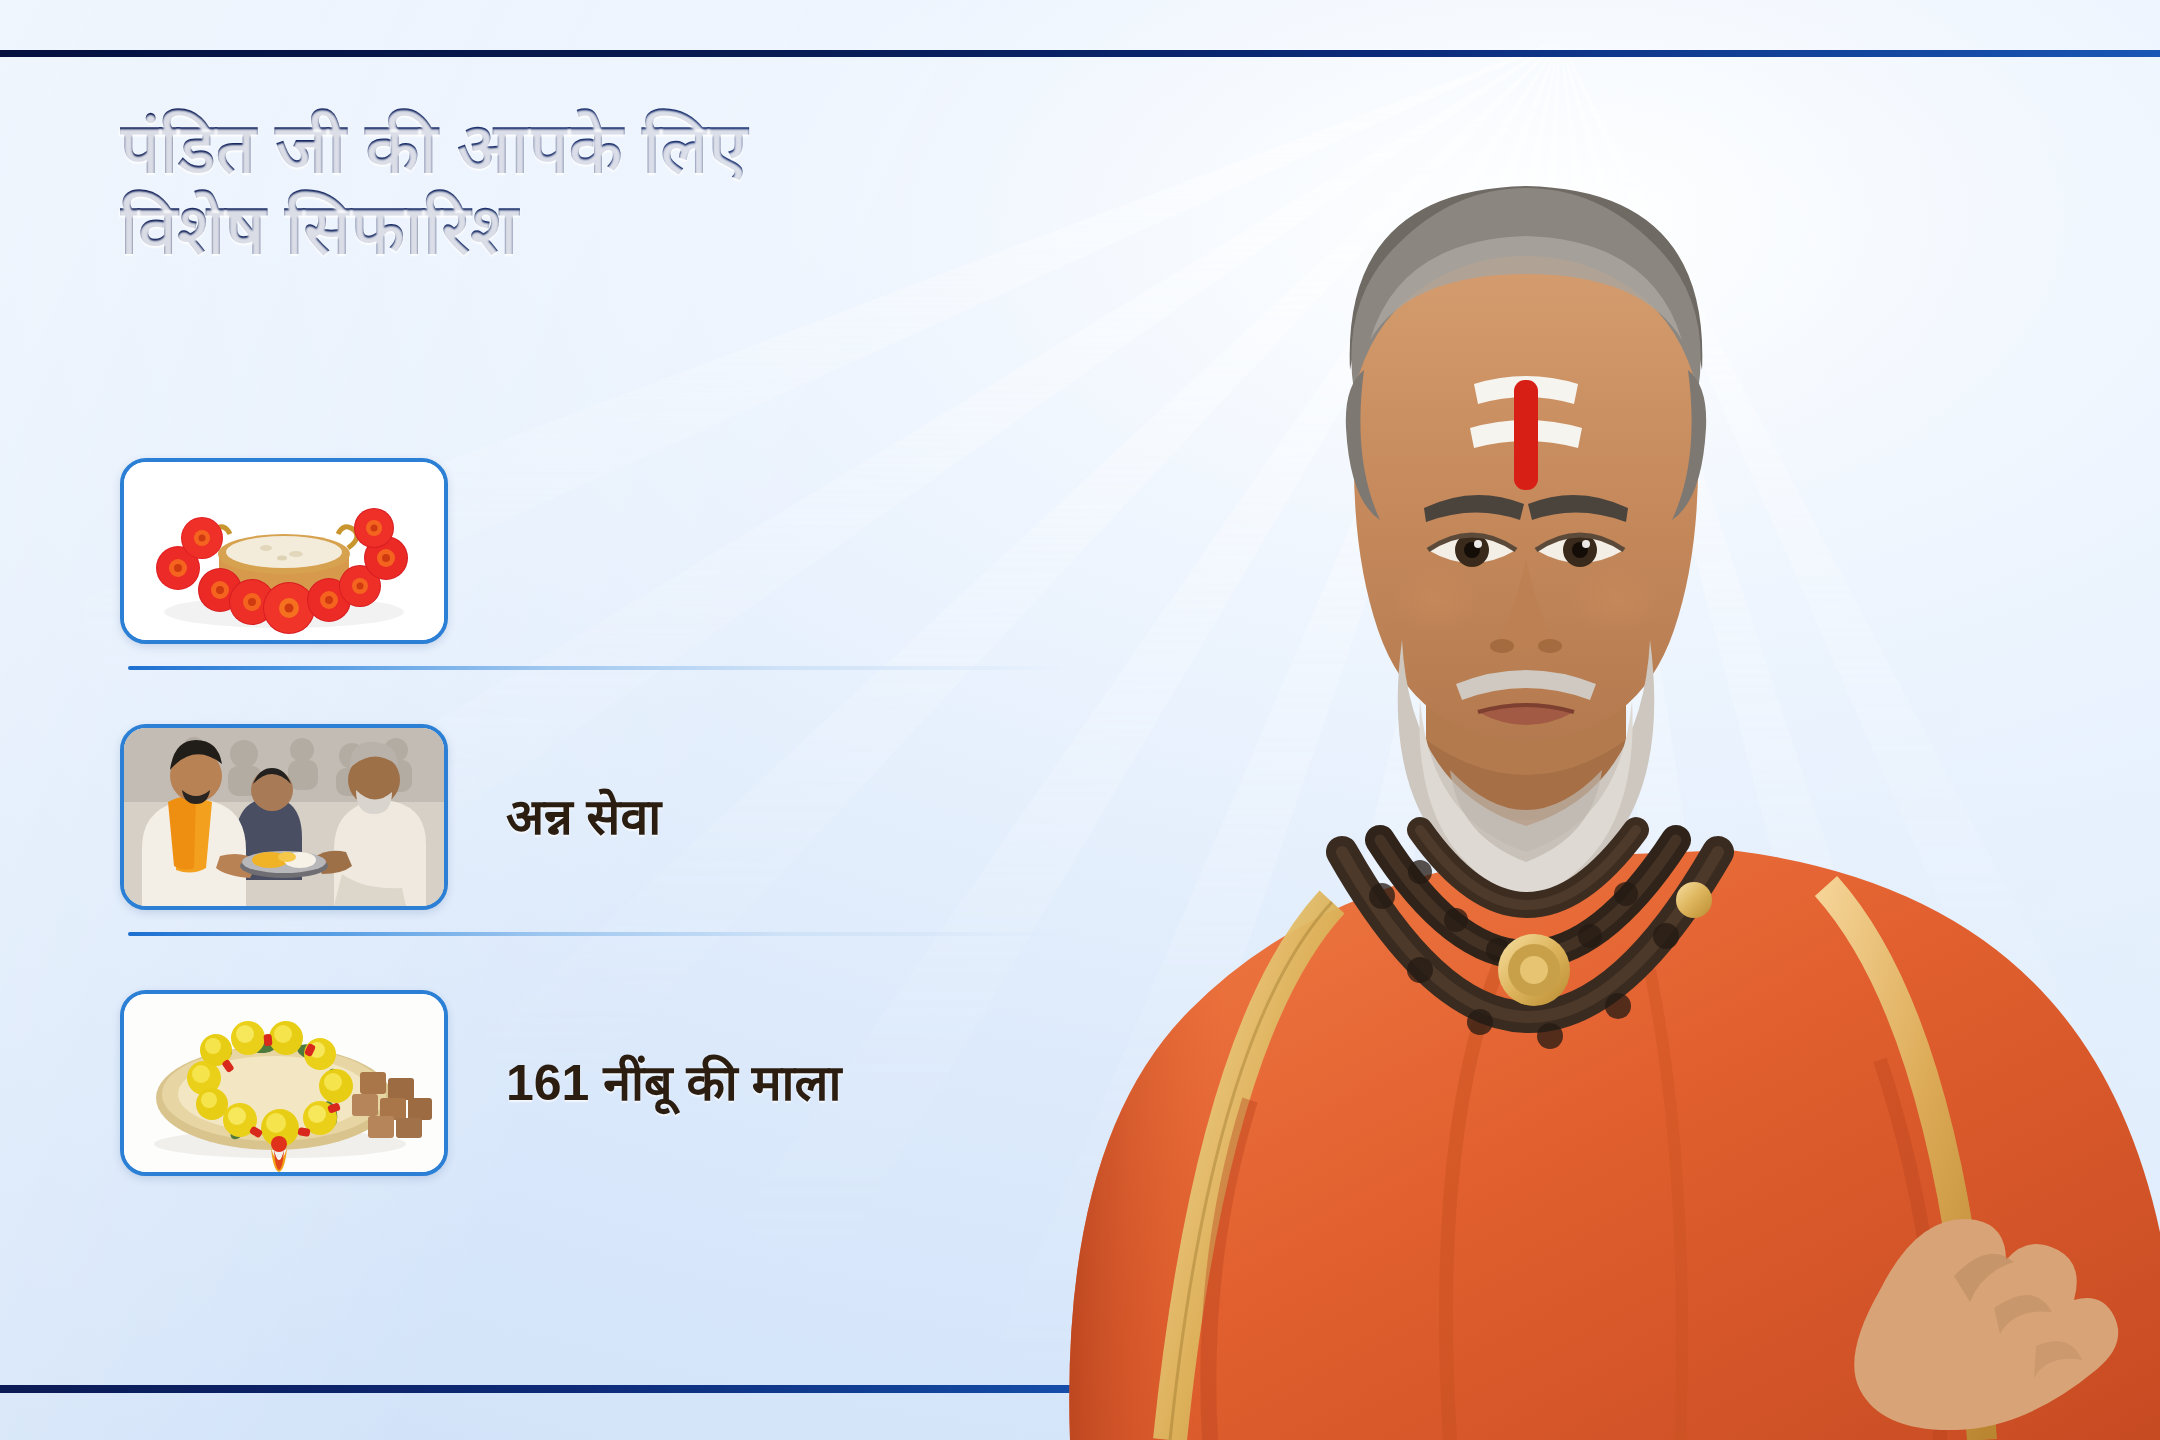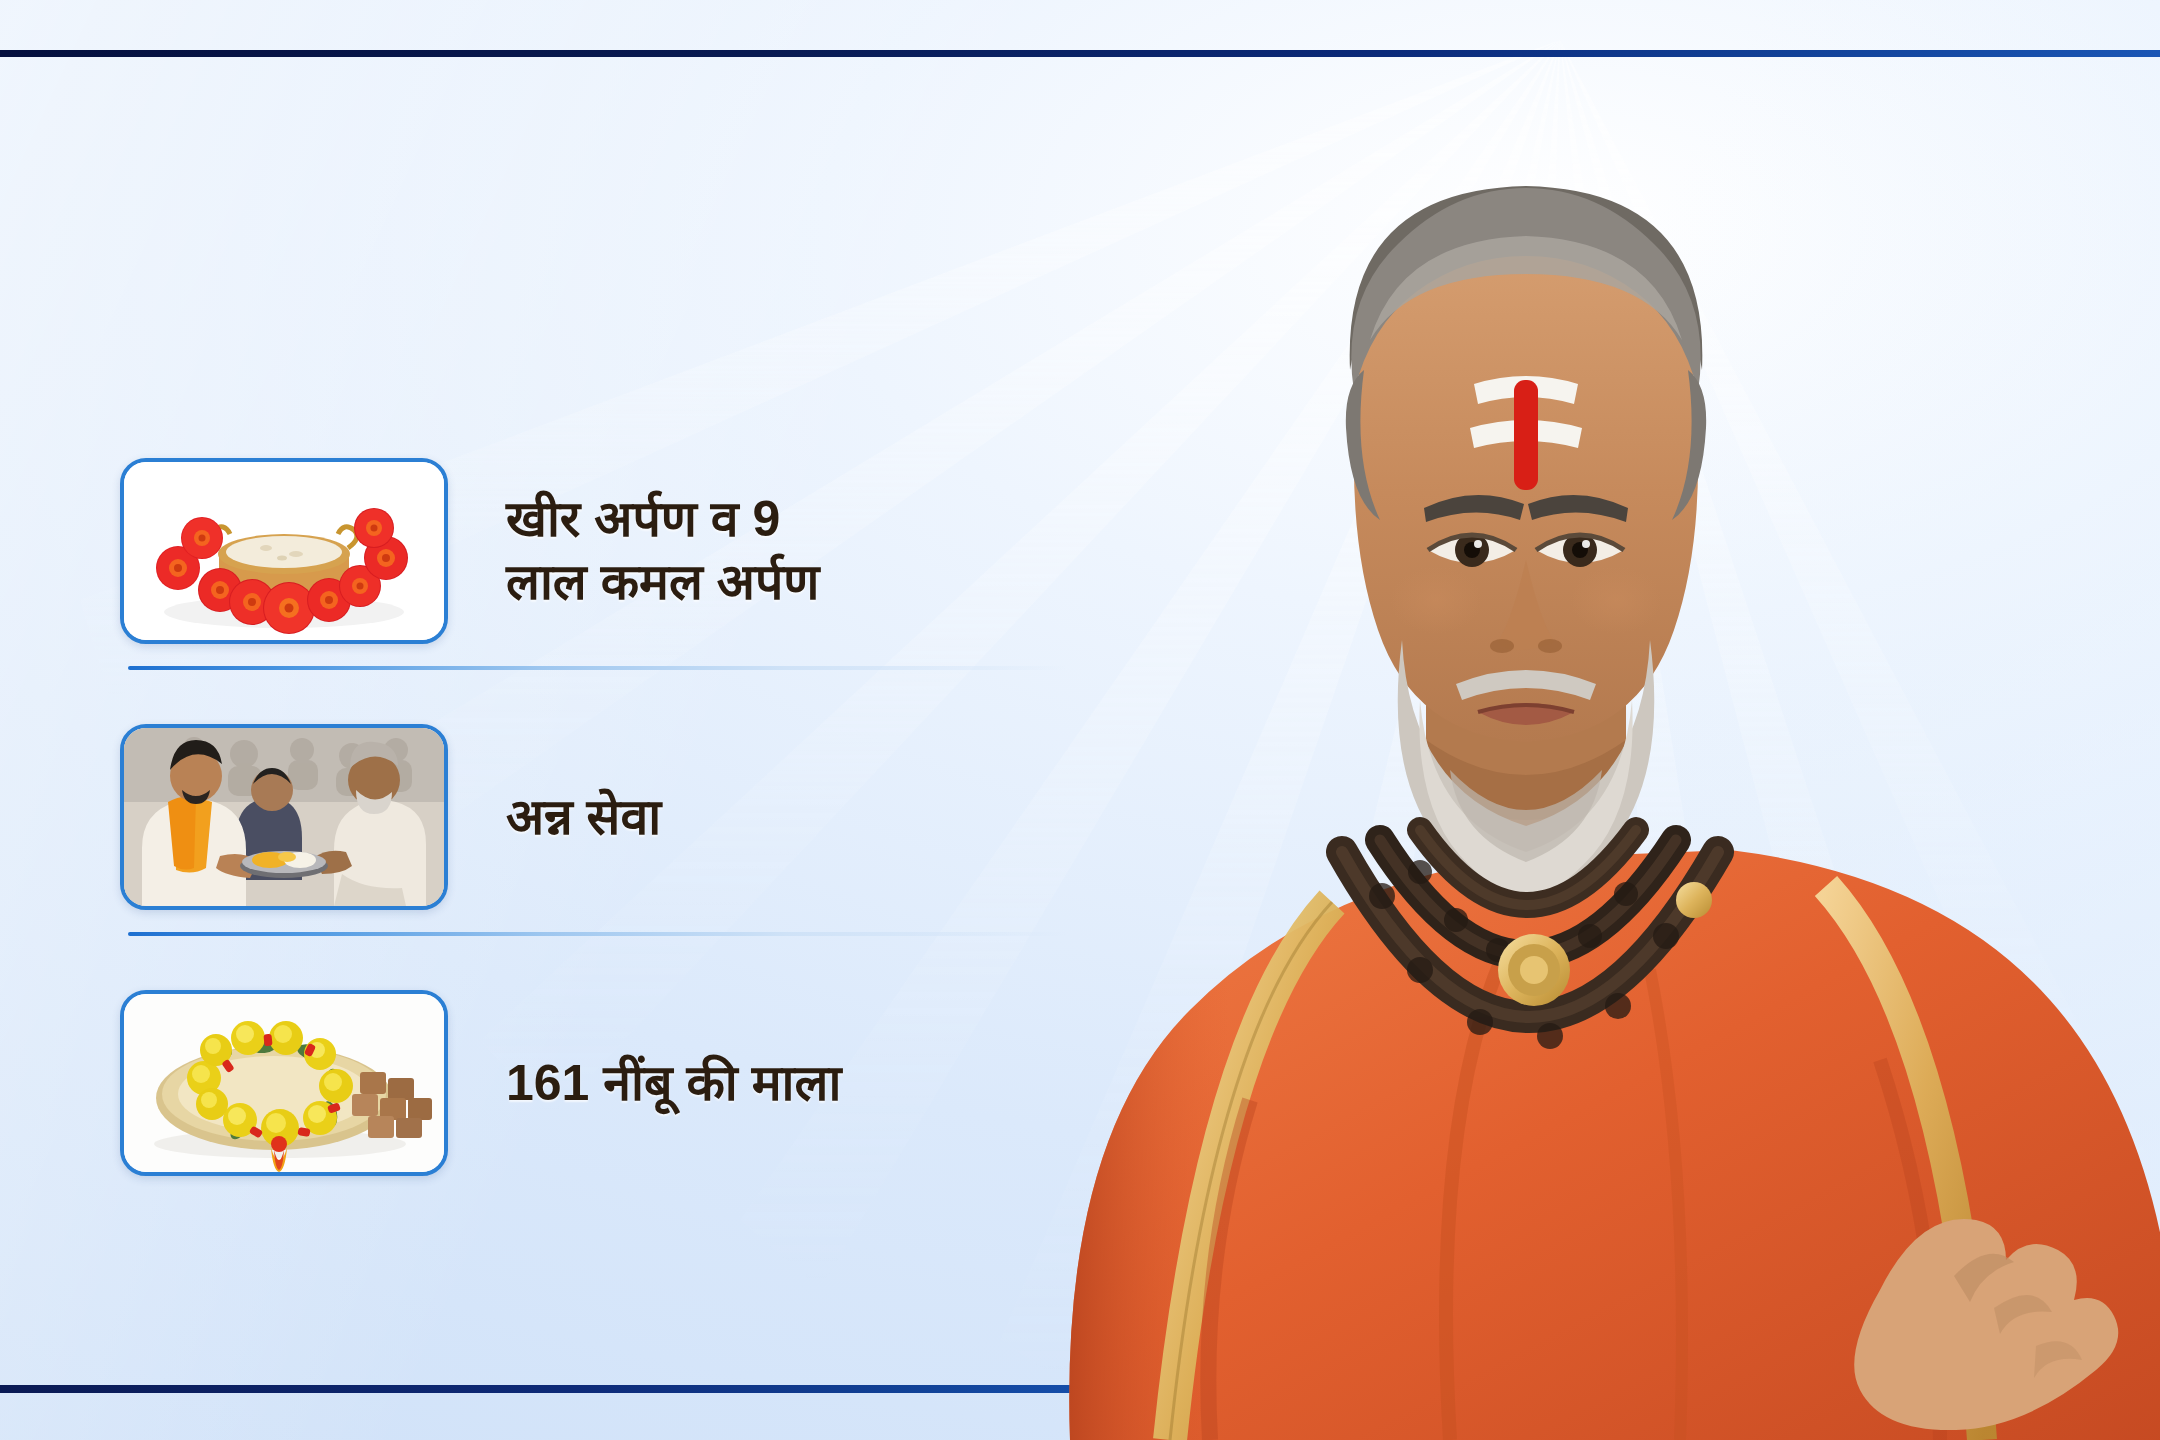--- a/index.html
+++ b/index.html
@@ -115,20 +115,24 @@
         <polygon points="0,0 350,1340 430,1300"></polygon>
         <polygon points="0,0 520,1180 590,1120"></polygon>
       </g>
     </svg>
   </div>
 
   <div class="bg-sheen"></div>
 
   <div class="top-rule"></div>
 
+  <div class="headline">
+    <span class="l1">पंडित जी की आपके लिए</span>
+    <span class="l2">विशेष सिफारिश</span>
+  </div>
 
   <div class="list">
 
     <div class="row row-1">
       <div class="thumb">
         <svg viewBox="0 0 320 178" preserveAspectRatio="xMidYMid slice">
           <rect width="320" height="178" fill="#ffffff"></rect>
           <ellipse cx="160" cy="150" rx="120" ry="16" fill="#f2f2f2"></ellipse>
 
           <g>
@@ -193,24 +197,20 @@
                 <circle r="4" fill="#cf3a10"></circle>
             </g>
             <g transform="translate(250,66)">
               <circle r="20" fill="#d71d21"></circle>
                 <circle r="19" fill="#ef3029"></circle>
               <circle r="8" fill="#f4641f"></circle>
                 <circle r="3.5" fill="#cf3a10"></circle>
             </g>
           </g>
         </svg>
-      </div>
-      <div class="row-label">
-        <span class="ln">खीर अर्पण व 9</span>
-        <span class="ln">लाल कमल अर्पण</span>
       </div>
     </div>
 
     <div class="divider"></div>
 
     <div class="row row-2">
       <div class="thumb">
         <svg viewBox="0 0 320 178" preserveAspectRatio="xMidYMid slice">
           <rect width="320" height="178" fill="#cfc7bd"></rect>
           <rect y="0" width="320" height="74" fill="#c2bcb4"></rect>

